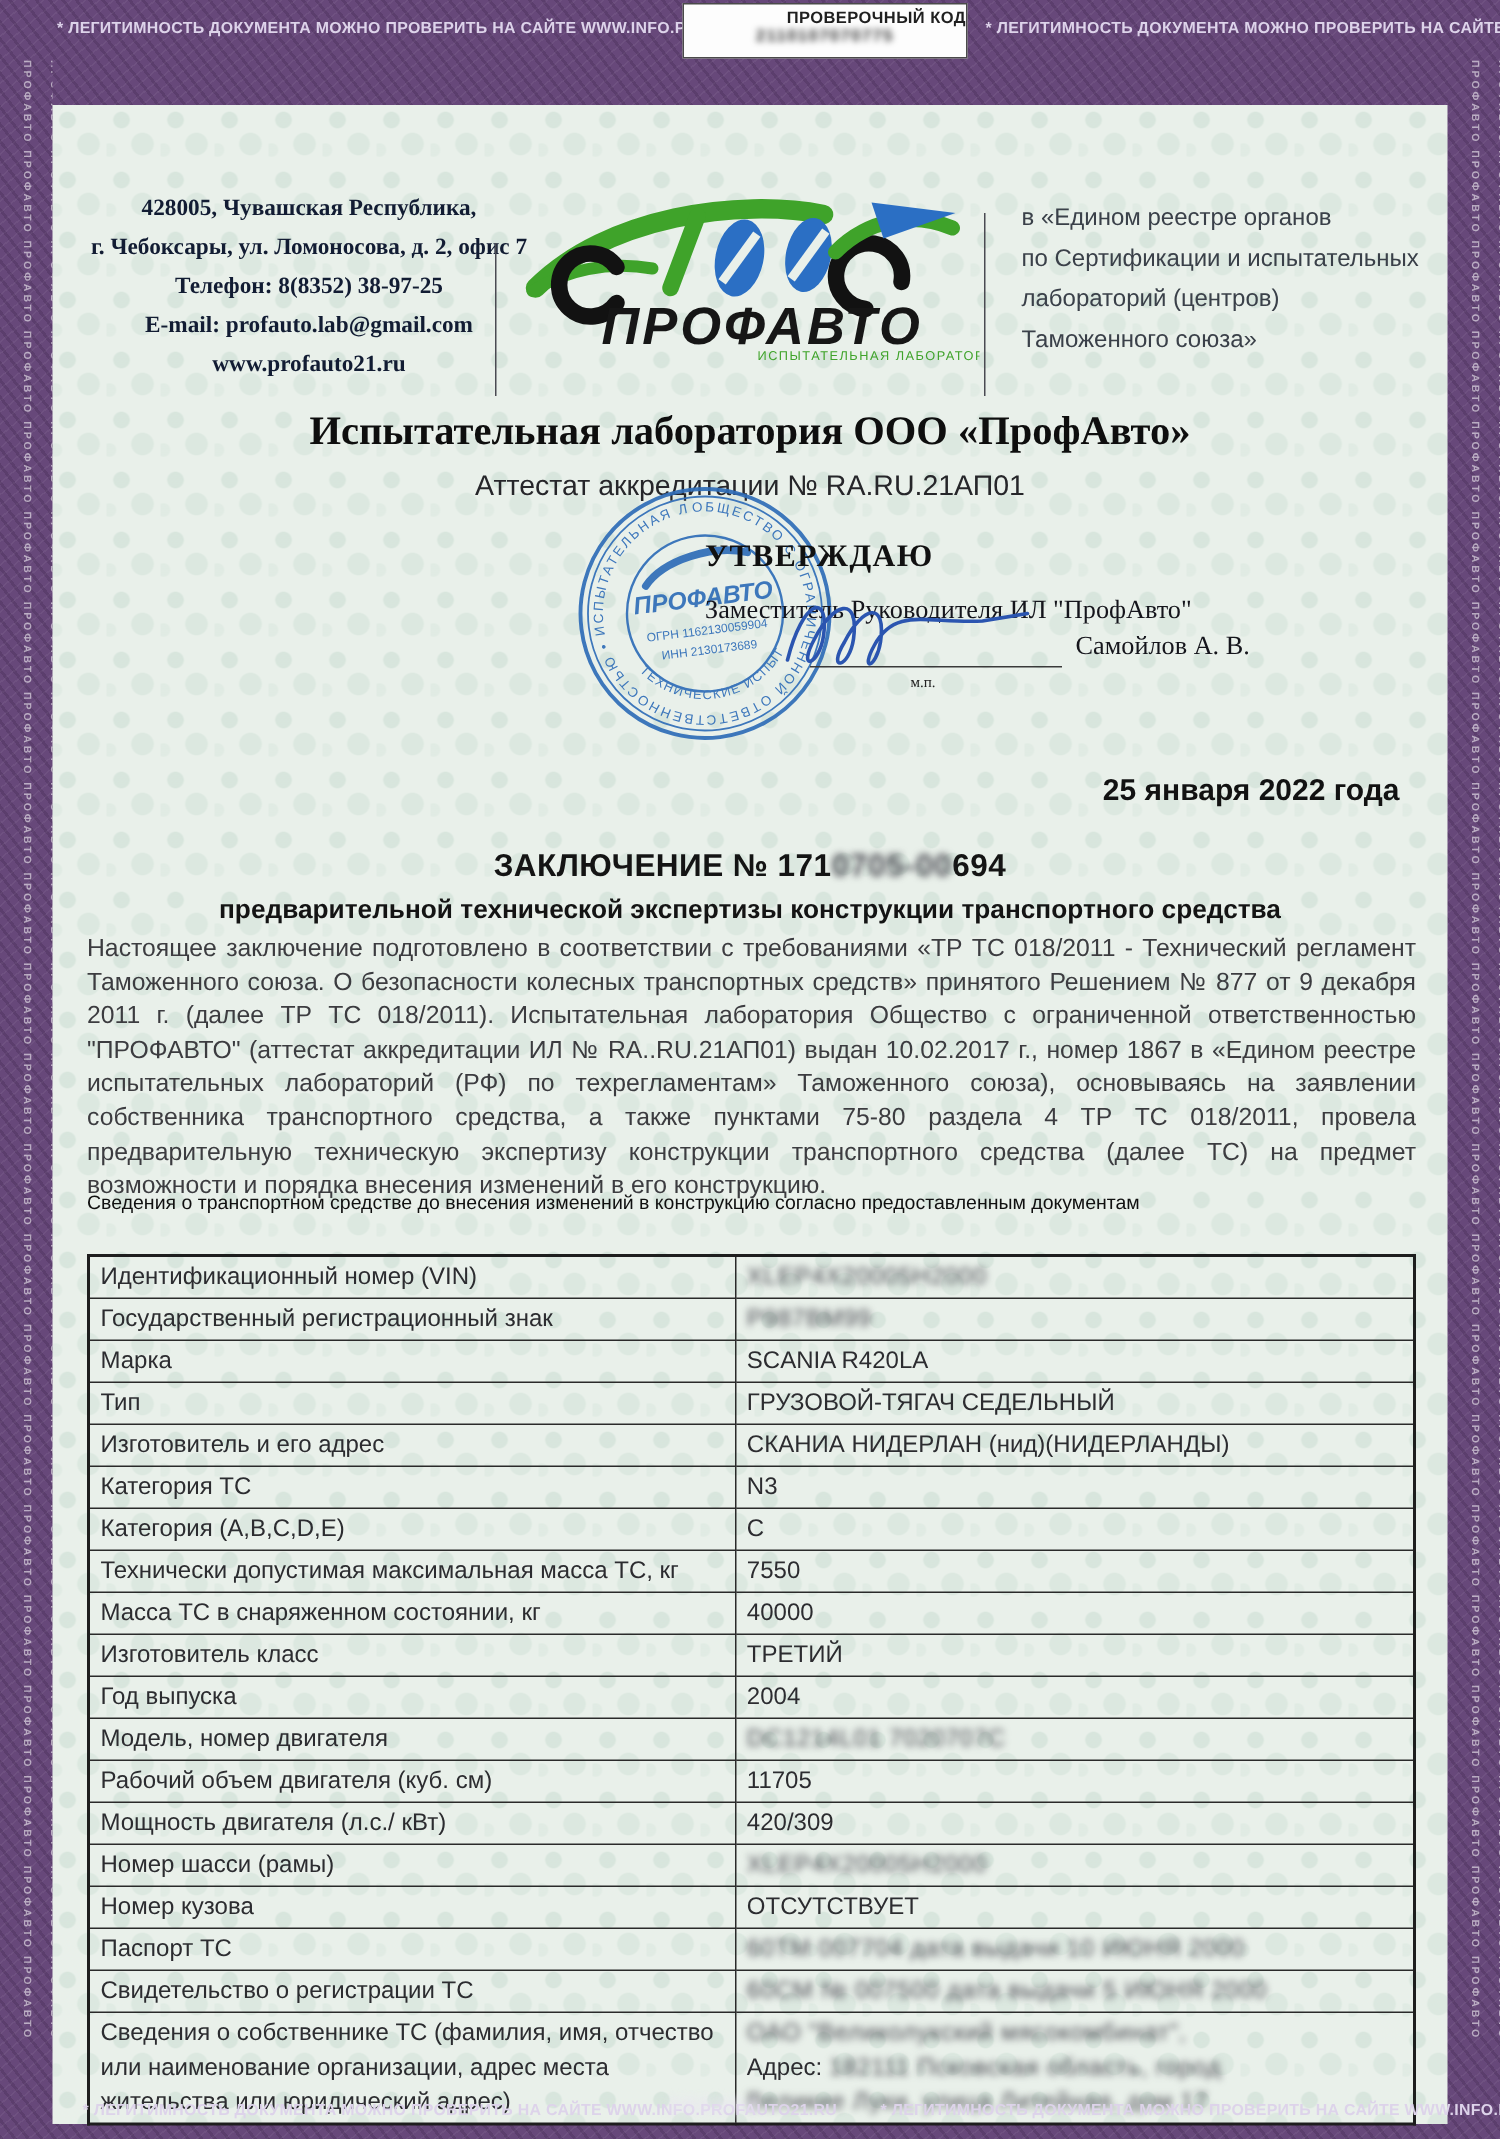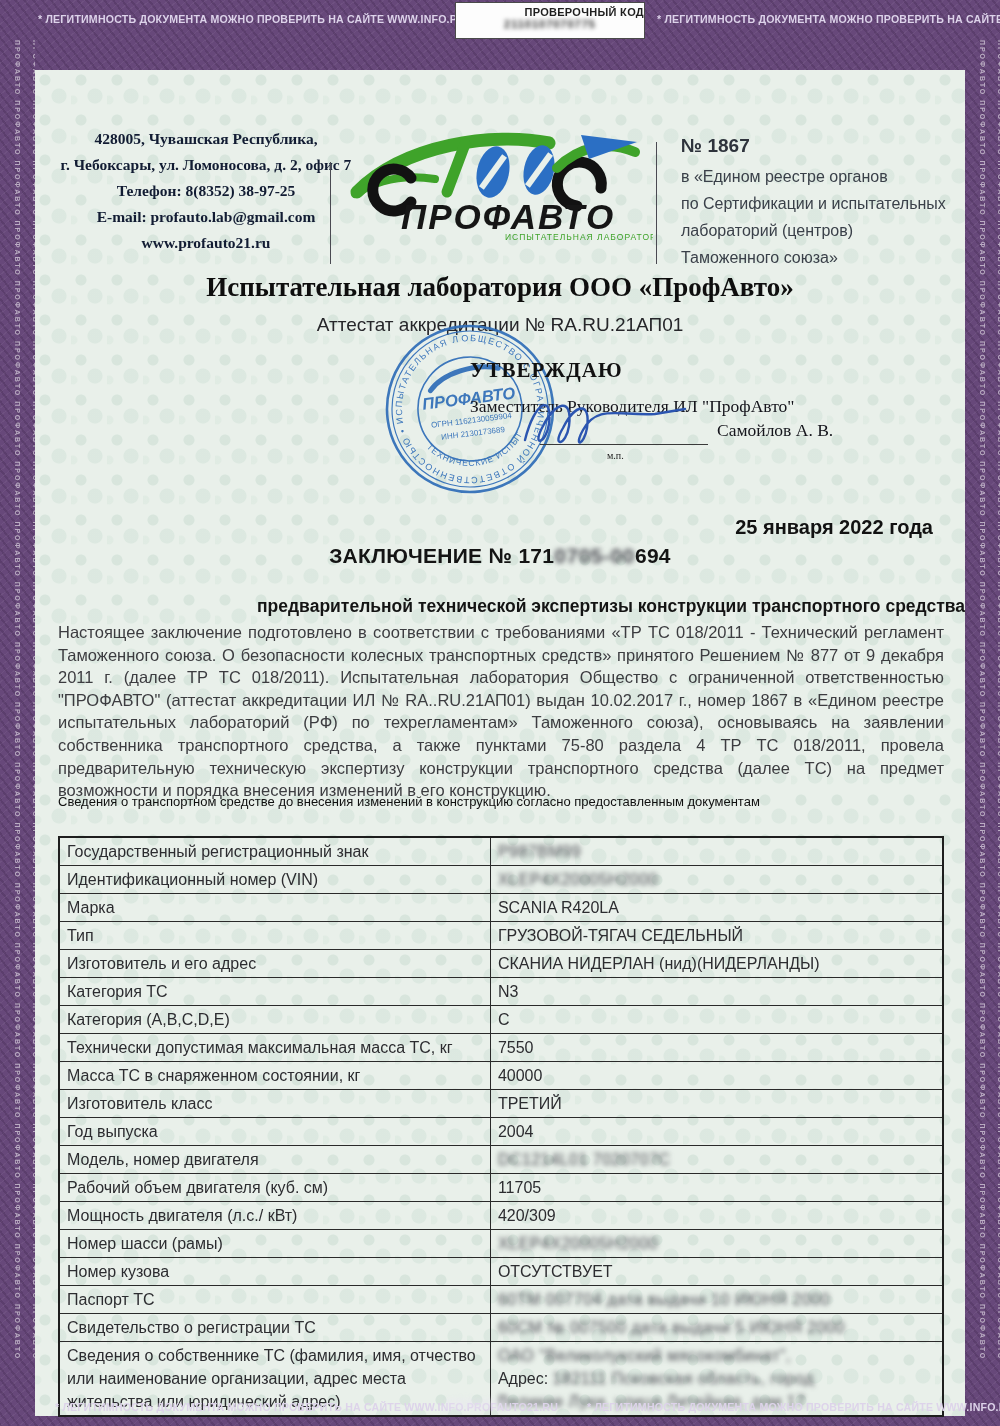--- a/index.html
+++ b/index.html
@@ -59,23 +59,23 @@
     font-weight:bold;font-size:21px;letter-spacing:1px;color:#111;}
   .approve-pos{position:absolute;left:435px;top:326px;font-family:"Liberation Serif",serif;
     font-size:17.5px;color:#15151c;}
   .sig{position:absolute;left:482px;top:312px;width:215px;height:75px;}
   .sign-line{position:absolute;left:505px;top:374px;width:168px;border-bottom:1.6px solid #3a3a3a;}
   .approve-name{position:absolute;left:682px;top:350px;font-family:"Liberation Serif",serif;
     font-size:17.5px;color:#15151c;}
   .mp{position:absolute;left:572px;top:380px;font-family:"Liberation Serif",serif;font-size:10px;color:#222;}
   
   .date{position:absolute;right:32px;top:446px;font-size:20px;font-weight:bold;color:#121212;}
-  .concl-title{position:absolute;left:0;top:474px;width:100%;text-align:center;
+  .concl-title{position:absolute;left:0;top:496px;width:100%;text-align:center;
     font-size:21px;font-weight:bold;color:#141414;letter-spacing:.3px;}
-  .concl-sub{position:absolute;left:0;top:526px;width:100%;text-align:right;
+  .concl-sub{position:absolute;left:0;top:526px;width:100%;text-align:center;
     font-size:17.5px;font-weight:bold;color:#141414;}
   .body-text{position:absolute;left:23px;top:551px;width:886px;text-align:justify;
     font-size:16.5px;line-height:22.6px;color:#3c3c40;}
   .section-heading{position:absolute;left:23px;top:720px;width:886px;
     font-size:13px;font-weight:normal;line-height:23px;color:#101010;}
   
   .vtable{position:absolute;left:23px;top:766px;width:886px;border-collapse:collapse;
     border:2.2px solid #1e1e1e;font-size:16px;color:#2c2c30;}
   .vtable td{border:1.6px solid #2a2a2a;padding:2px 7px;vertical-align:top;line-height:23px;}
   .vtable td.label{width:48.8%;}
@@ -131,21 +131,20 @@
         <path d="M238,7 L294,14 L246,31 Z" fill="#2b6fc4"></path>
         <text x="58" y="101" font-family="Liberation Sans, sans-serif" font-size="35" font-weight="bold" font-style="italic" fill="#161616" letter-spacing="2">ПРОФАВТО</text>
         <text x="162" y="112" font-family="Liberation Sans, sans-serif" font-size="8.5" fill="#3fa32a" letter-spacing="1">ИСПЫТАТЕЛЬНАЯ ЛАБОРАТОРИЯ</text>
       </svg>
     </div>
 
     <div class="vdiv d1"></div>
     <div class="vdiv d2"></div>
 
     <div class="registry">
-      <div class="num">№ 1867</div>
       <div id="registry-lines">
           <div>в «Едином реестре органов</div>
           <div>по Сертификации и испытательных</div>
           <div>лабораторий (центров)</div>
           <div>Таможенного союза»</div>
         </div>
     </div>
 
     <div class="lab-title">Испытательная лаборатория ООО «ПрофАвто»</div>
     <div class="accred">Аттестат аккредитации №  RA.RU.21АП01</div>
@@ -191,26 +190,26 @@
     </div>
     <div class="concl-sub">предварительной технической экспертизы конструкции транспортного средства</div>
 
     <div class="body-text">Настоящее заключение подготовлено в соответствии с требованиями «ТР ТС 018/2011 - Технический регламент Таможенного союза. О безопасности колесных транспортных средств» принятого Решением № 877 от 9 декабря 2011 г. (далее ТР ТС 018/2011). Испытательная лаборатория Общество с ограниченной ответственностью "ПРОФАВТО" (аттестат аккредитации ИЛ № RA..RU.21АП01) выдан 10.02.2017 г., номер 1867 в «Едином реестре испытательных лабораторий (РФ) по техрегламентам» Таможенного союза), основываясь на заявлении собственника транспортного средства, а также пунктами 75-80 раздела 4 ТР ТС 018/2011, провела предварительную техническую экспертизу конструкции транспортного средства (далее ТС) на предмет возможности и порядка внесения изменений в его конструкцию.</div>
 
     <div class="section-heading">Сведения о транспортном средстве до внесения изменений в конструкцию согласно предоставленным документам</div>
 
     <table class="vtable" id="vehicle-table">
       <tbody>
           <tr>
+            <td class="label">Идентификационный номер (VIN)</td>
+            <td class="value"><span class="redacted">XLEP4X20005H2000</span></td>
+          </tr>
+          <tr>
             <td class="label">Государственный регистрационный знак</td>
             <td class="value"><span class="redacted">Р987ВМ99</span></td>
-          </tr>
-          <tr>
-            <td class="label">Идентификационный номер (VIN)</td>
-            <td class="value"><span class="redacted">XLEP4X20005H2000</span></td>
           </tr>
           <tr>
             <td class="label">Марка</td>
             <td class="value"><span>SCANIA R420LA</span></td>
           </tr>
           <tr>
             <td class="label">Тип</td>
             <td class="value"><span>ГРУЗОВОЙ-ТЯГАЧ СЕДЕЛЬНЫЙ</span></td>
           </tr>
           <tr>

